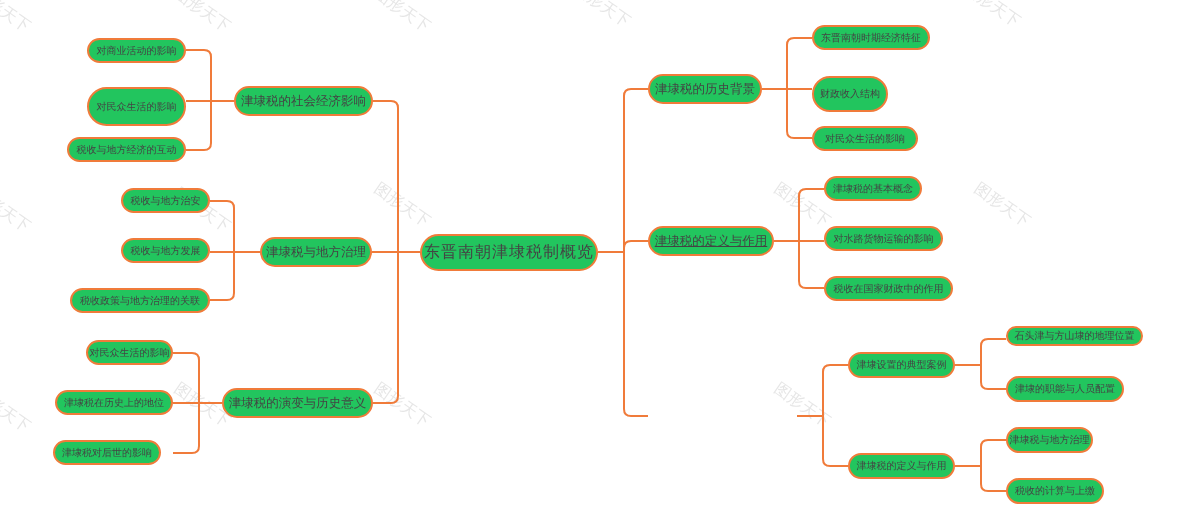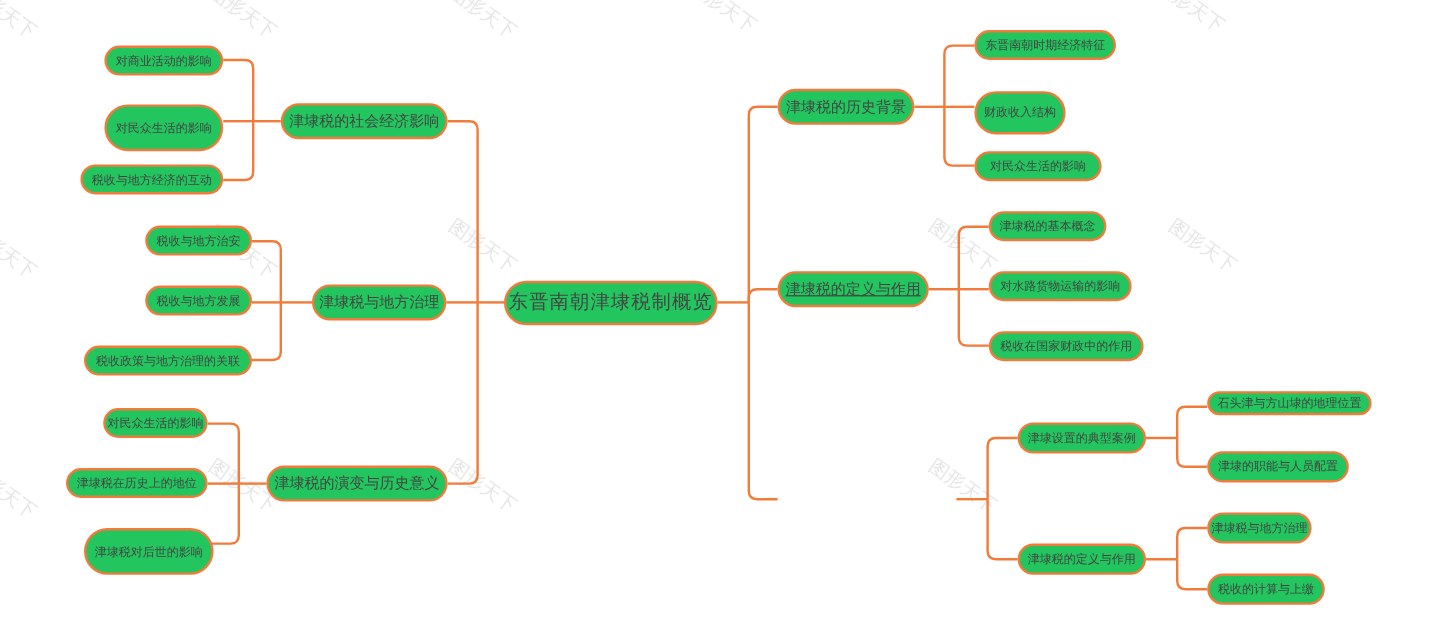--- a/index.html
+++ b/index.html
@@ -99,21 +99,21 @@
   <div class="node l2" style="left:87px;top:38px;width:99px;height:25px;">对商业活动的影响</div>
   <div class="node l2" style="left:87px;top:87px;width:99px;height:39px;">对民众生活的影响</div>
   <div class="node l2" style="left:67px;top:137px;width:119px;height:25px;">税收与地方经济的互动</div>
 
   <div class="node l2" style="left:121px;top:188px;width:89px;height:25px;">税收与地方治安</div>
   <div class="node l2" style="left:121px;top:238px;width:89px;height:25px;">税收与地方发展</div>
   <div class="node l2" style="left:70px;top:288px;width:140px;height:25px;">税收政策与地方治理的关联</div>
 
   <div class="node l2" style="left:86px;top:340px;width:87px;height:25px;">对民众生活的影响</div>
   <div class="node l2" style="left:55px;top:390px;width:118px;height:25px;">津埭税在历史上的地位</div>
-  <div class="node l2" style="left:70px;top:440px;width:108px;height:39px;">津埭税对后世的影响</div>
+  <div class="node l2" style="left:53px;top:440px;width:108px;height:25px;">津埭税对后世的影响</div>
 
   <div class="node l1" style="left:648px;top:74px;width:114px;height:30px;">津埭税的历史背景</div>
   <div class="node l1" style="left:648px;top:226px;width:126px;height:30px;text-decoration:underline;">津埭税的定义与作用</div>
 
   <div class="node l2" style="left:812px;top:25px;width:118px;height:25px;">东晋南朝时期经济特征</div>
   <div class="node l2" style="left:812px;top:76px;width:76px;height:36px;text-align:right;">财政收入结构</div>
   <div class="node l2" style="left:812px;top:126px;width:106px;height:25px;">对民众生活的影响</div>
 
   <div class="node l2" style="left:824px;top:176px;width:98px;height:25px;">津埭税的基本概念</div>
   <div class="node l2" style="left:824px;top:226px;width:119px;height:25px;">对水路货物运输的影响</div>

